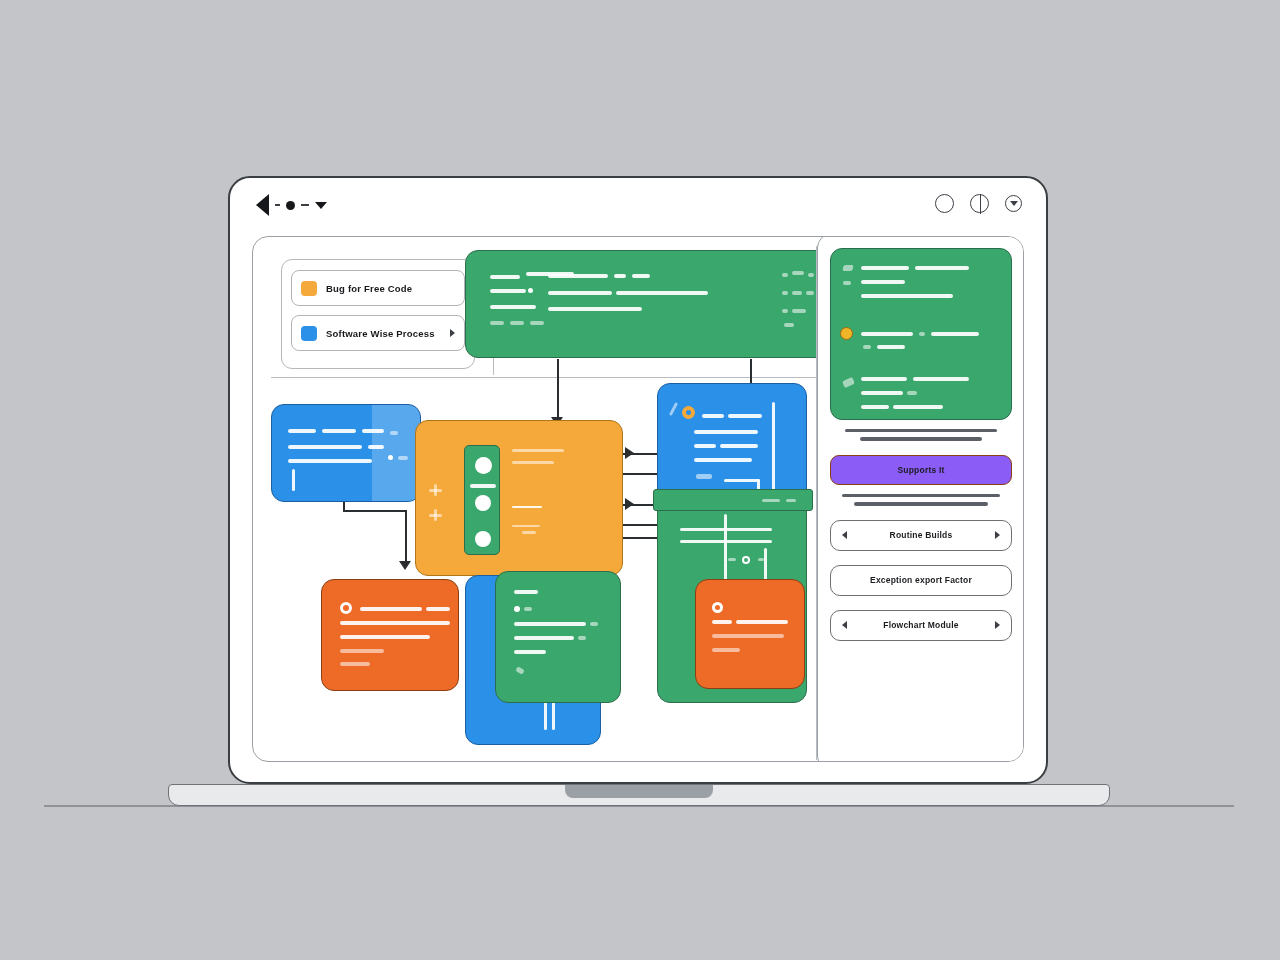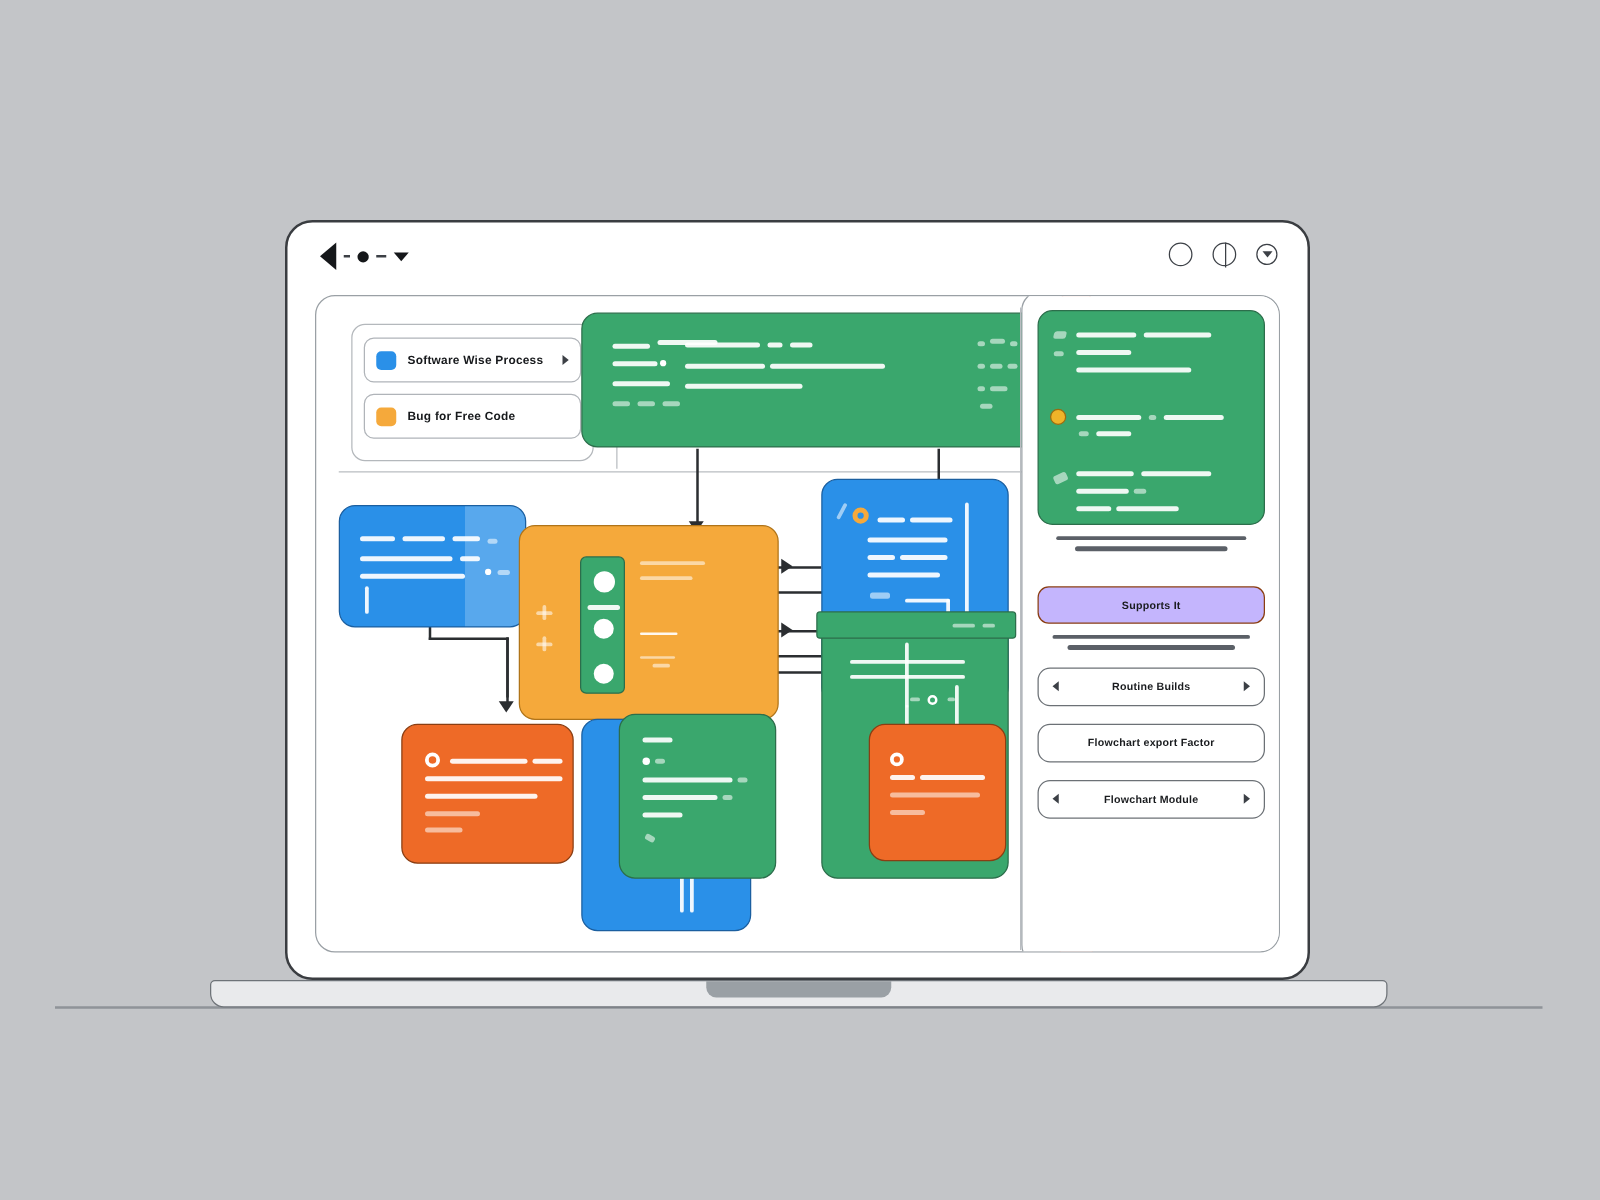--- a/index.html
+++ b/index.html
@@ -190,21 +190,21 @@
     background:#3aa76d; border:1.5px solid #2c6e4b;
     border-radius:12px;
   }
   .panel-btn{
     height:30px; border-radius:9px;
     display:flex;align-items:center;justify-content:center;
     font-size:8.5px;font-weight:700;color:#1a1c1f;letter-spacing:.2px;
     white-space:nowrap;
   }
   .panel-btn.amber{ background:#f5a93b; border:1.5px solid #b07419; margin-top:16px; }
-  .panel-btn.orange{ background:#c4b5fd; border:1.5px solid #8a3e13; margin-top:28px; }
+  .panel-btn.orange{ background:#8b5cf6; border:1.5px solid #8a3e13; margin-top:14px; }
   .panel-desc{ margin-top:9px; }
   .panel-desc .ln2{ height:3.4px;border-radius:2px;background:#5b6067;margin:0 auto 5px; }
   .panel-outline-btn{
     height:31px;border:1.4px solid #6c7176;border-radius:10px;
     display:flex;align-items:center;justify-content:center;
     position:relative; margin-top:14px;
     font-size:8.5px;font-weight:700;color:#1a1c1f;letter-spacing:.2px;
   }
   .panel-outline-btn .cl{
     position:absolute;left:11px;top:50%;transform:translateY(-50%);
@@ -244,27 +244,27 @@
       </div>
     </div>
 
     <div id="app-body">
 
       <div id="canvas-divider"></div>
       <div id="canvas-rule"></div>
 
       <div id="left-menu-card">
         <div class="menu-btn">
+          <span class="menu-ico amber"></span>
+          <span class="menu-txt">Bug for Free Code</span>
+        </div>
+        <div class="menu-btn">
           <span class="menu-ico blue"></span>
           <span class="menu-txt">Software Wise Process</span>
           <span class="menu-chev"></span>
-        </div>
-        <div class="menu-btn">
-          <span class="menu-ico amber"></span>
-          <span class="menu-txt">Bug for Free Code</span>
         </div>
       </div>
 
       <div class="conn v" style="left:304px;top:122px;height:60px;"></div>
       <div class="arrow-down" style="left:298px;top:180px;"></div>
 
       <div class="conn v" style="left:497px;top:122px;height:55px;"></div>
       <div class="arrow-down" style="left:491px;top:175px;"></div>
 
       <div class="conn v" style="left:152px;top:273px;height:48px;"></div>
@@ -447,21 +447,21 @@
           <div class="ln2" style="width:158px;"></div>
           <div class="ln2" style="width:134px;"></div>
         </div>
 
         <div class="panel-outline-btn">
           <span class="cl"></span>
           <span>Routine Builds</span>
           <span class="cr"></span>
         </div>
         <div class="panel-outline-btn">
-          <span>Flowchart export Factor</span>
+          <span>Exception export Factor</span>
         </div>
         <div class="panel-outline-btn">
           <span class="cl"></span>
           <span>Flowchart Module</span>
           <span class="cr"></span>
         </div>
       </div>
 
     </div>
   </div>

